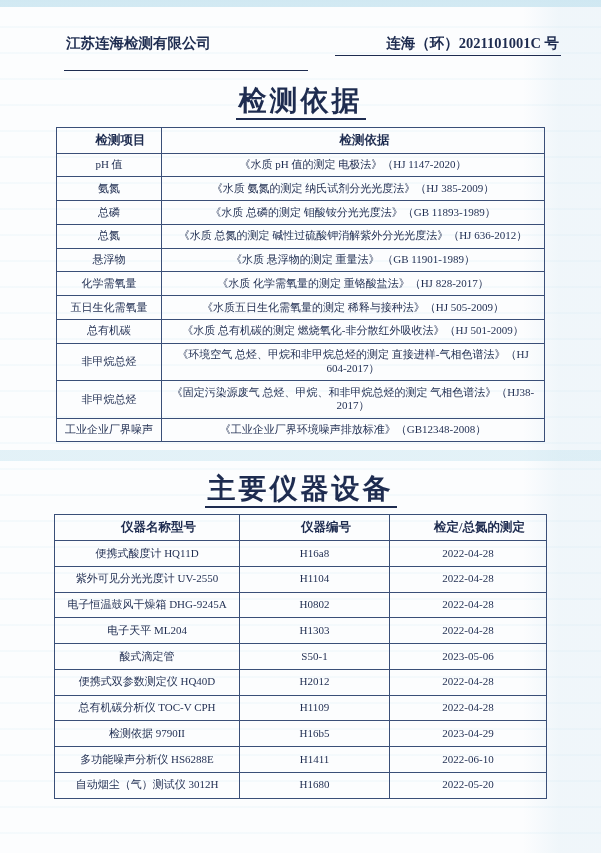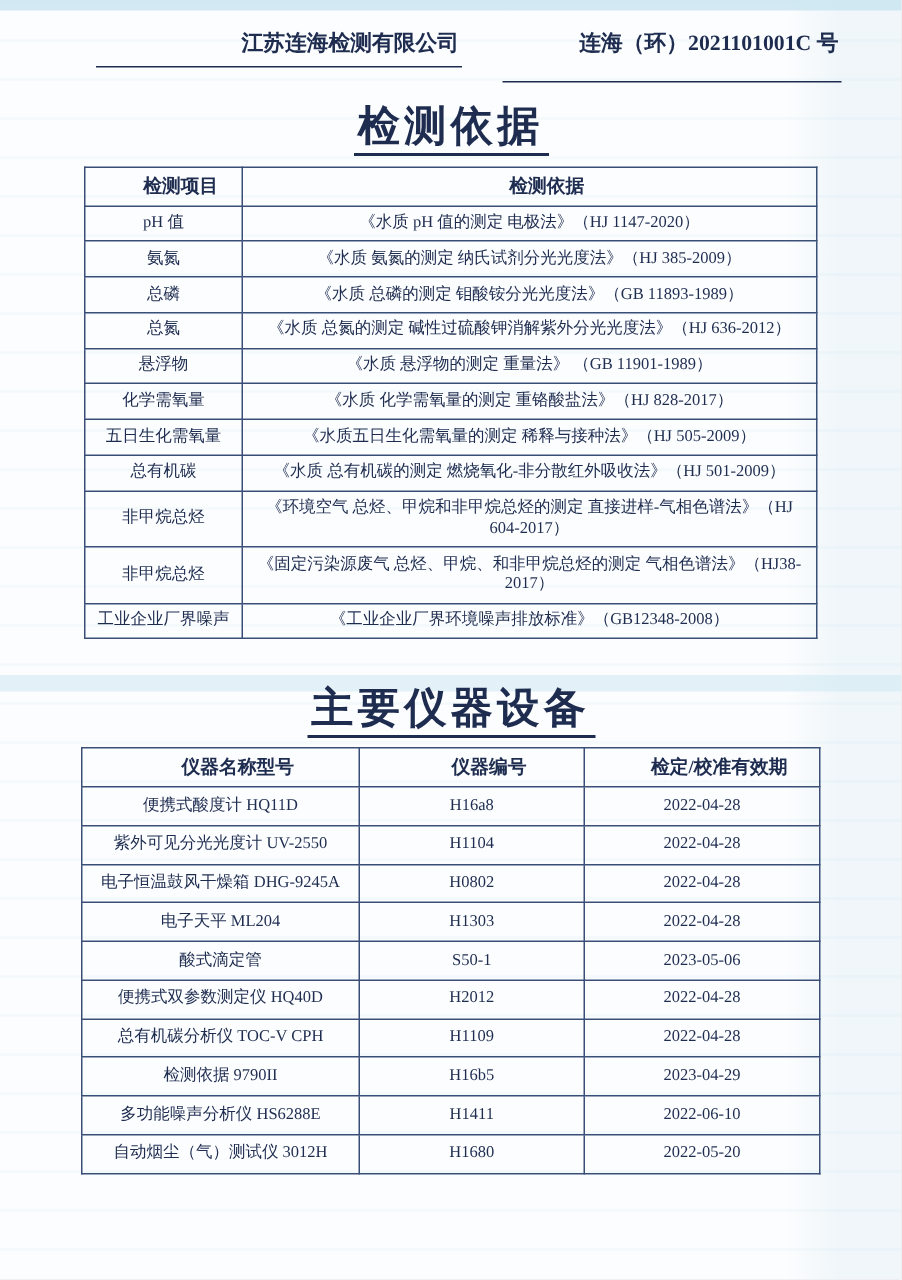--- a/index.html
+++ b/index.html
@@ -23,27 +23,27 @@
       #fcfdfe;
   }
   .hdr{
     display:flex;justify-content:space-between;align-items:baseline;
     padding:19px 40px 0 64px;
     font-size:14.5px;font-weight:bold;
   }
   .hdr-left{
     display:inline-block;min-width:240px;
     border-bottom:1.6px solid var(--ink);
-    padding:0 2px 6px;
-    text-align:right;
+    padding:0 2px 17px;
   }
   .hdr-right{
     display:inline-block;min-width:222px;text-align:right;
     border-bottom:1.6px solid var(--ink);
-    padding:0 2px 16px;
+    padding:0 2px 2px;
+    margin-top:15px;
   }
   .sec-title{
     margin:13px auto 0;
     width:max-content;
     text-align:center;
     font-size:28px;font-weight:bold;
     letter-spacing:3px;
     border-bottom:2.4px solid var(--ink);
     padding:0 3px 1px;
     line-height:1.18;
@@ -139,21 +139,21 @@
   <table class="t2">
     <colgroup>
       <col style="width:185px">
       <col style="width:150px">
       <col>
     </colgroup>
   <thead>
         <tr>
           <th>仪器名称型号</th>
           <th>仪器编号</th>
-          <th>检定/校准有效期</th>
+          <th>检定/总氮的测定</th>
         </tr>
       </thead>
       <tbody>
         <tr>
           <td>便携式酸度计 HQ11D</td>
           <td>H16a8</td>
           <td>2022-04-28</td>
         </tr>
         <tr>
           <td>紫外可见分光光度计 UV-2550</td>

